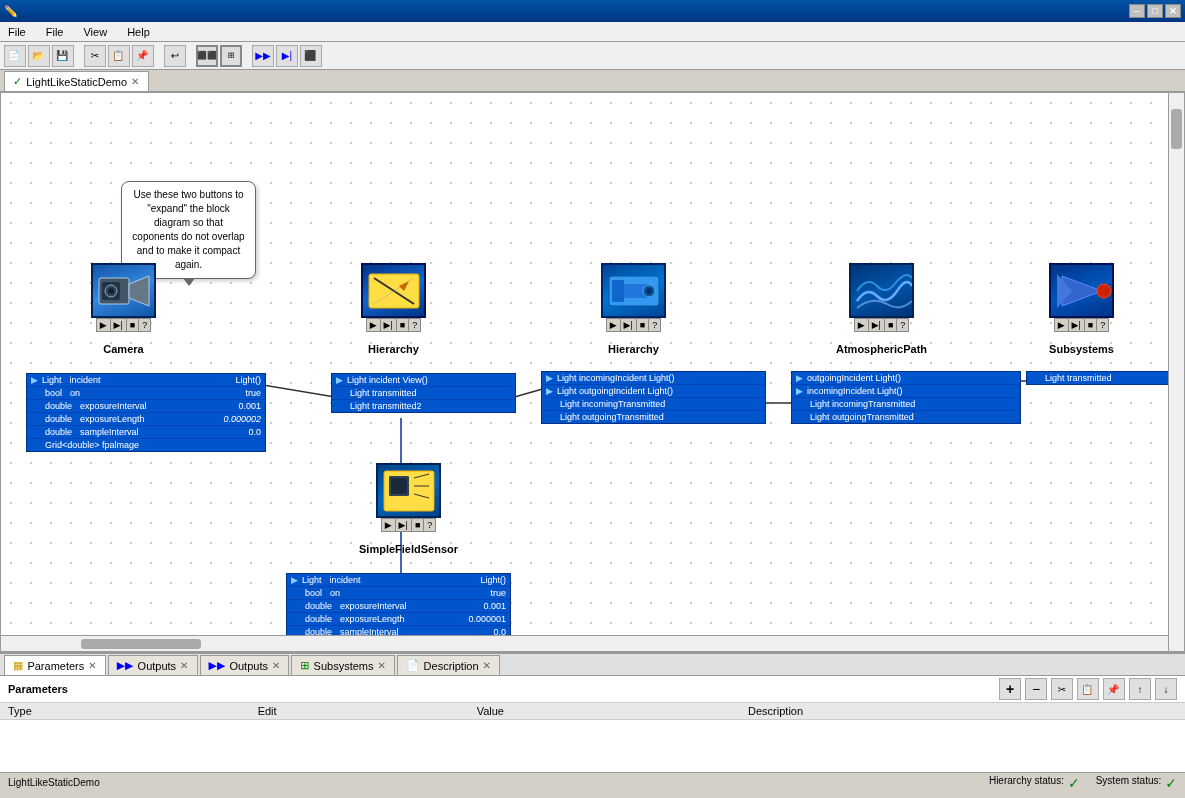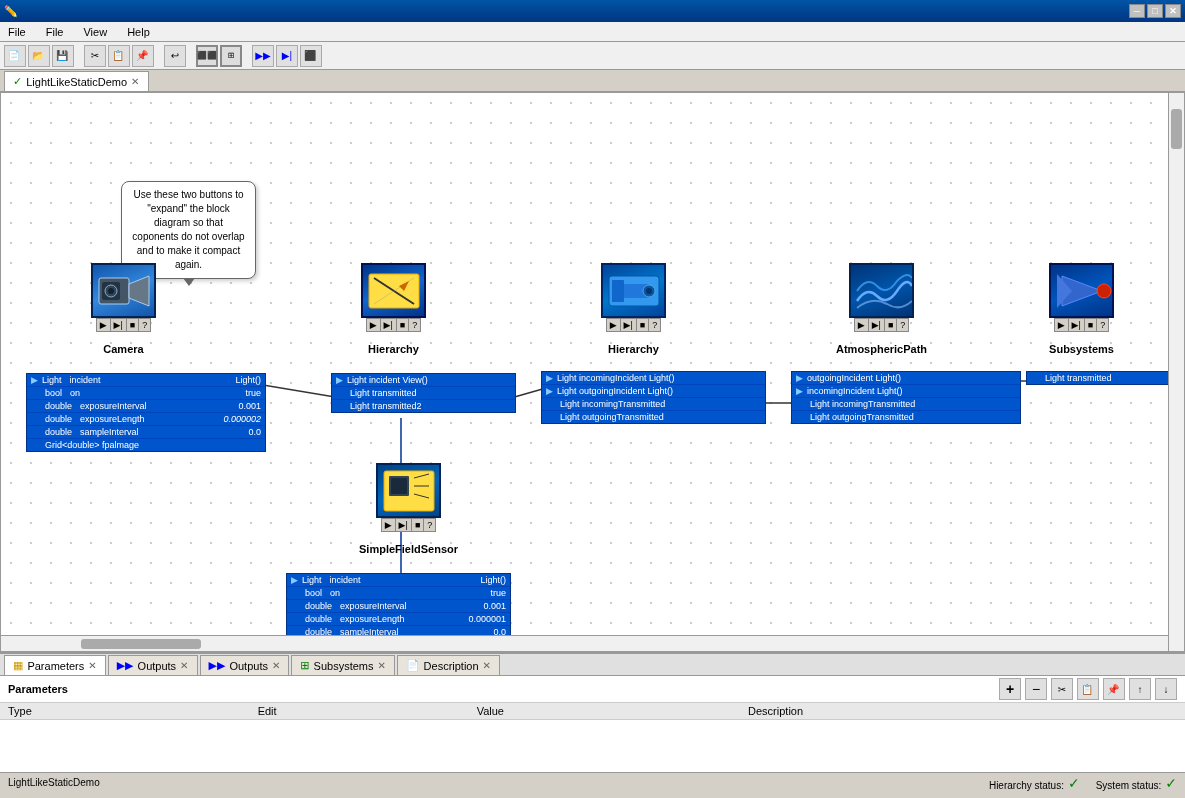--- a/index.html
+++ b/index.html
@@ -56,21 +56,21 @@
     .bottom-tab.active { background: white; }
     #bottom-content { flex: 1; display: flex; flex-direction: column; }
     #bottom-toolbar { display: flex; align-items: center; justify-content: space-between; padding: 2px 8px; border-bottom: 1px solid #ccc; font-size: 11px; }
     #param-table { flex: 1; }
     #param-table table { width: 100%; border-collapse: collapse; font-size: 11px; }
     #param-table th { background: #e8e8e8; border-bottom: 1px solid #ccc; padding: 2px 8px; text-align: left; font-weight: normal; }
 
     
     #statusbar { height: 20px; background: #d4d0c8; border-top: 1px solid #999; display: flex; align-items: center; justify-content: space-between; padding: 0 8px; font-size: 10px; }
     #statusbar-right { display: flex; gap: 16px; align-items: center; }
-    .status-item { display: flex; align-items: flex-end; gap: 4px; }
+    .status-item { display: flex; align-items: flex-start; gap: 4px; }
     .status-check { color: green; font-size: 14px; }
 
     
     .camera-icon { width: 60px; height: 50px; background: linear-gradient(135deg, #005599 0%, #0077cc 50%, #005599 100%); display: flex; align-items: center; justify-content: center; position: relative; overflow: hidden; }
     .splitter-icon { width: 60px; height: 50px; background: linear-gradient(135deg, #003388 0%, #0055bb 50%, #003388 100%); display: flex; align-items: center; justify-content: center; }
     .telescope-icon { width: 60px; height: 50px; background: linear-gradient(135deg, #004499 0%, #0066cc 50%, #004499 100%); display: flex; align-items: center; justify-content: center; }
     .atm-icon { width: 60px; height: 50px; background: linear-gradient(135deg, #003377 0%, #0055aa 50%, #003377 100%); display: flex; align-items: center; justify-content: center; }
     .point-icon { width: 60px; height: 50px; background: linear-gradient(135deg, #003388 0%, #0055bb 50%, #003388 100%); display: flex; align-items: center; justify-content: center; }
     .sensor-icon { width: 60px; height: 50px; background: linear-gradient(135deg, #005599 0%, #0077cc 50%, #005599 100%); display: flex; align-items: center; justify-content: center; }
 

